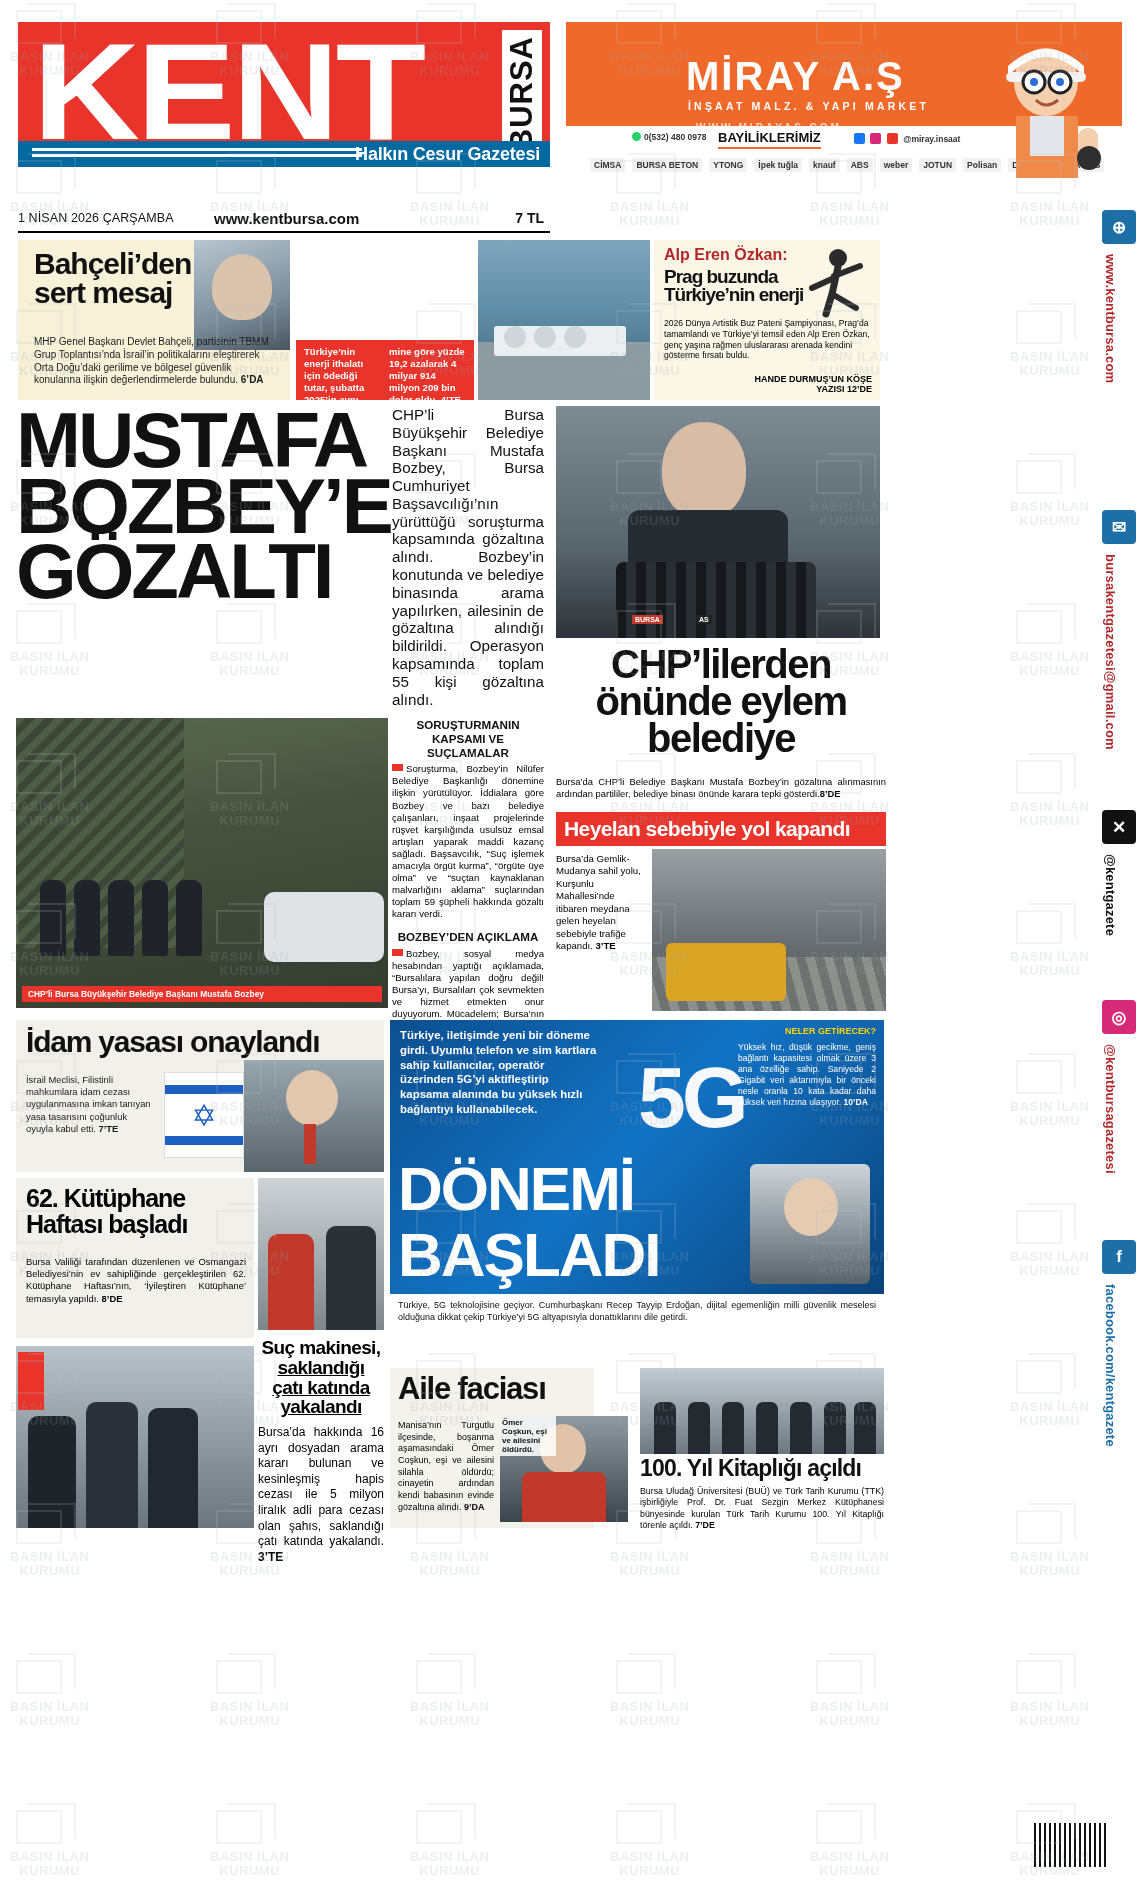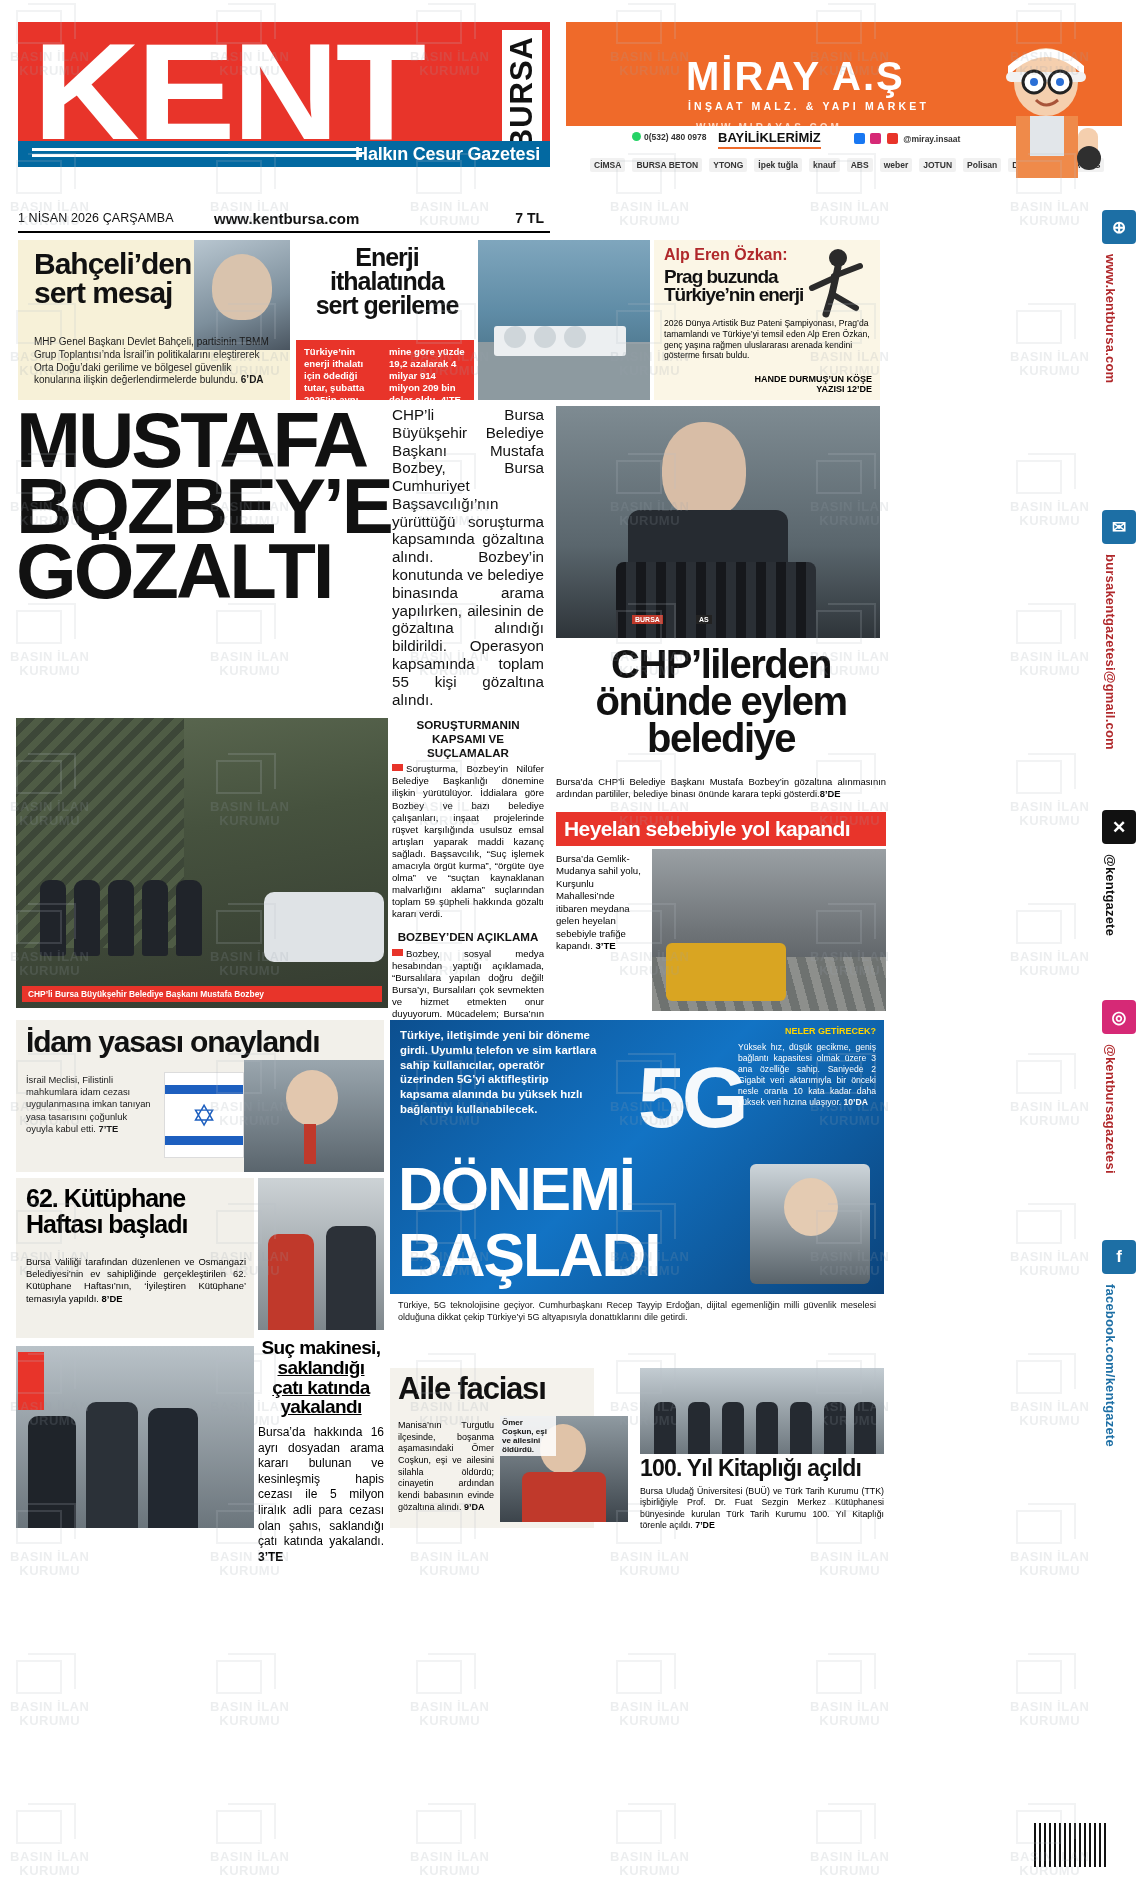--- a/index.html
+++ b/index.html
@@ -391,25 +391,20 @@
       <div>Bahçeli’den</div>
       <div>sert mesaj</div>
     </div>
     <div class="p lede">
       <span>MHP Genel Başkanı Devlet Bahçeli, partisinin TBMM Grup Toplantısı’nda İsrail’in politikalarını eleştirerek Orta Doğu’daki gerilime ve bölgesel güvenlik konularına ilişkin değerlendirmelerde bulundu.</span>
       <b class="page-ref">6’DA</b>
     </div>
   </div>
 
   <div class="box t2">
-    <div class="h hl">
-      <div>Enerji</div>
-      <div>ithalatında</div>
-      <div>sert gerileme</div>
-    </div>
     <div class="red">
       <div>Türkiye’nin enerji ithalatı için ödediği tutar, şubatta 2025’in aynı döne-</div>
       <div>
         <span>mine göre yüzde 19,2 azalarak 4 milyar 914 milyon 209 bin dolar oldu.</span>
         <span>4’TE</span>
       </div>
     </div>
   </div>
 
   <div class="box t3">

